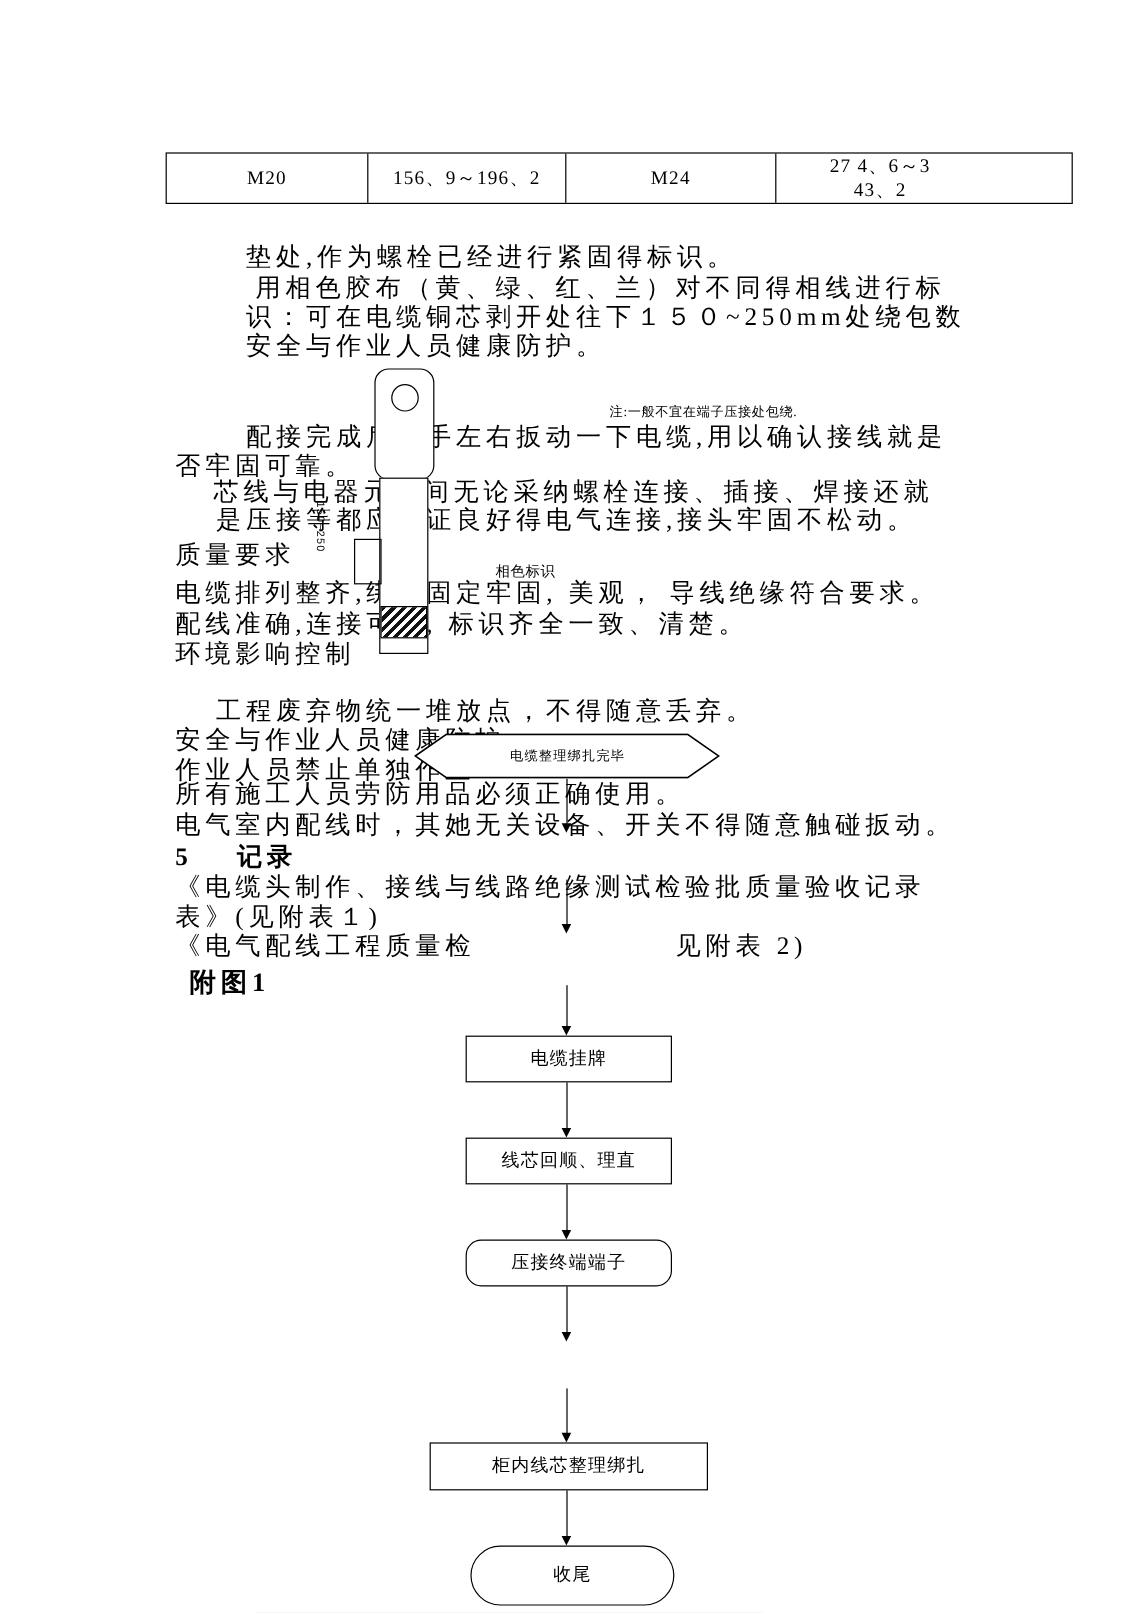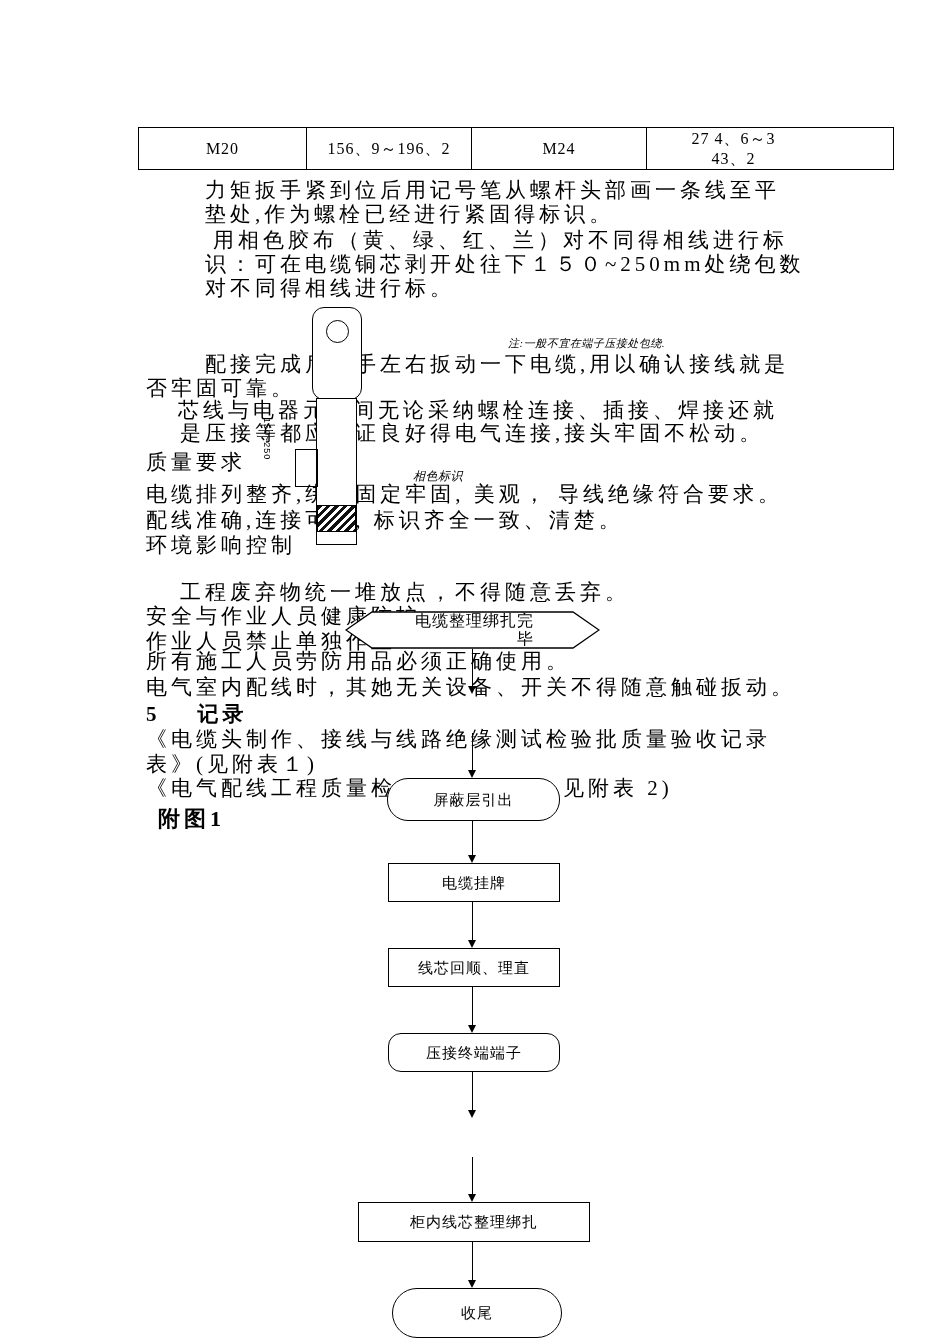--- a/index.html
+++ b/index.html
@@ -26,37 +26,37 @@
   }
   .spec-cell:first-child{border-left:none;}
   
   .lug-part{position:absolute;box-sizing:border-box;background:#fff;border:1.5px solid #000;z-index:2;}
   .lug-hole{border-radius:50%;}
   .hatch{
     position:absolute;z-index:3;box-sizing:border-box;border:1px solid #000;
     background:repeating-linear-gradient(135deg,#111 0 3px,#fff 3px 6px);
   }
   .dim-box{position:absolute;box-sizing:border-box;border:1px solid #000;z-index:3;background:transparent;}
-  .small-note{position:absolute;font-size:11px;letter-spacing:0.5px;white-space:pre;z-index:4;font-style:italic;}
+  .small-note{position:absolute;font-size:11px;letter-spacing:0.5px;white-space:pre;z-index:4;}
   .vert-dim{
     position:absolute;writing-mode:vertical-rl;font-size:9px;letter-spacing:1px;
     z-index:4;font-family:"Liberation Sans","DejaVu Sans",sans-serif;
   }
   
   .node{
     position:absolute;background:#fff;border:1.3px solid #000;box-sizing:border-box;
     display:flex;align-items:center;justify-content:center;text-align:center;
     font-size:15px;letter-spacing:1px;line-height:18px;z-index:3;
   }
   .node.rounded{border-radius:21px;}
   .node.stadium{border-radius:26px;}
   .hex-svg{position:absolute;z-index:3;}
   .hex-label{
     position:absolute;z-index:4;display:flex;align-items:center;justify-content:center;
-    text-align:right;font-size:16px;letter-spacing:1px;line-height:18px;background:transparent;
+    text-align:left;font-size:11px;letter-spacing:1px;line-height:18px;background:transparent;
   }
   .arrow{position:absolute;width:9px;z-index:3;}
   .arrow .shaft{position:absolute;left:4px;top:0;bottom:7px;width:1px;background:#000;}
   .arrow .head{
     position:absolute;bottom:0;left:0;width:0;height:0;
     border-left:4.5px solid transparent;border-right:4.5px solid transparent;
     border-top:8px solid #000;
   }
 </style>
 </head>
@@ -73,25 +73,24 @@
       </div>
     <div class="spec-cell">
         <span>M24</span>
       </div>
     <div class="spec-cell">
       <span>27 4、6～3</span>
       <span>43、2</span>
     </div>
   </div>
 
-  <div class="tl" style="left:205px;top:178px;">力矩扳手紧到位后用记号笔从螺杆头部画一条线至平</div>
   <div class="tl" style="left:205px;top:202px;">垫处,作为螺栓已经进行紧固得标识。</div>
   <div class="tl" style="left:213px;top:228px;">用相色胶布（黄、绿、红、兰）对不同得相线进行标</div>
   <div class="tl" style="left:205px;top:252px;">识：可在电缆铜芯剥开处往下１５０~250mm处绕包数</div>
-  <div class="tl" style="left:205px;top:276px;">对不同得相线进行标。</div>
+  <div class="tl" style="left:205px;top:276px;">安全与作业人员健康防护。</div>
   <div class="tl" style="left:205px;top:352px;">配接完成后用手左右扳动一下电缆,用以确认接线就是</div>
   <div class="tl" style="left:146px;top:376px;">否牢固可靠。</div>
   <div class="tl" style="left:178px;top:398px;">芯线与电器元件间无论采纳螺栓连接、插接、焊接还就</div>
   <div class="tl" style="left:180px;top:421px;">是压接等都应保证良好得电气连接,接头牢固不松动。</div>
   <div class="tl" style="left:146px;top:450px;">质量要求</div>
   <div class="tl" style="left:146px;top:482px;">电缆排列整齐,绑扎固定牢固, 美观， 导线绝缘符合要求。</div>
   <div class="tl" style="left:146px;top:508px;">配线准确,连接可靠, 标识齐全一致、清楚。</div>
   <div class="tl" style="left:146px;top:533px;">环境影响控制</div>
   <div class="tl" style="left:180px;top:580px;">工程废弃物统一堆放点，不得随意丢弃。</div>
   <div class="tl" style="left:146px;top:604px;">安全与作业人员健康防护</div>
@@ -123,21 +122,20 @@
       <div class="shaft"></div>
       <div class="head"></div>
     </div>
 
 
   <div class="arrow" style="left:468px;top:733px;height:45px;">
       <div class="shaft"></div>
       <div class="head"></div>
     </div>
 
-  <div class="node rounded" style="left:387px;top:778px;width:173px;height:43px;">屏蔽层引出</div>
 
   <div class="arrow" style="left:468px;top:821px;height:42px;">
       <div class="shaft"></div>
       <div class="head"></div>
     </div>
 
   <div class="node" style="left:388px;top:863px;width:172px;height:39px;">电缆挂牌</div>
 
   <div class="arrow" style="left:468px;top:902px;height:46px;">
       <div class="shaft"></div>

